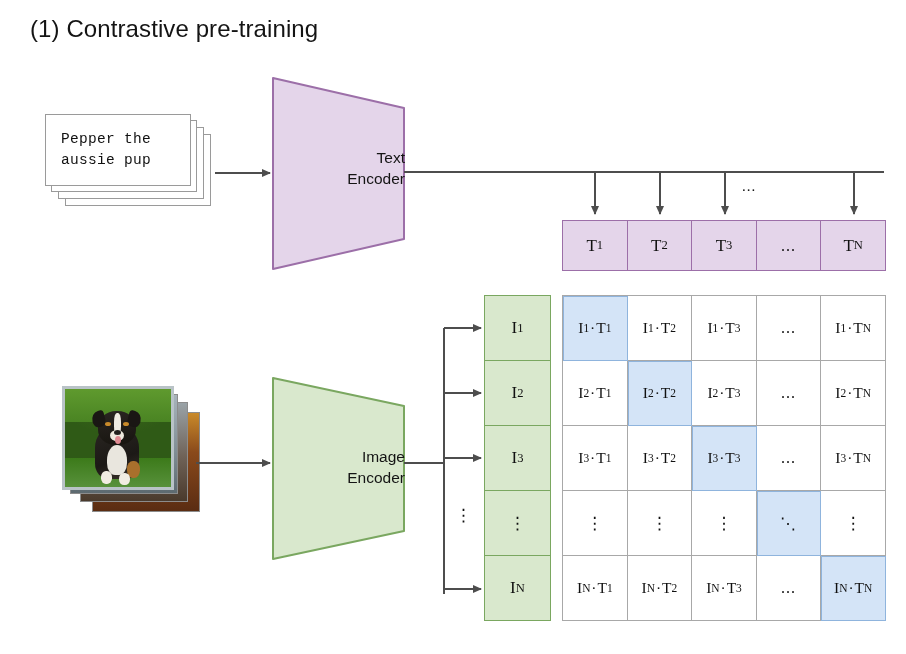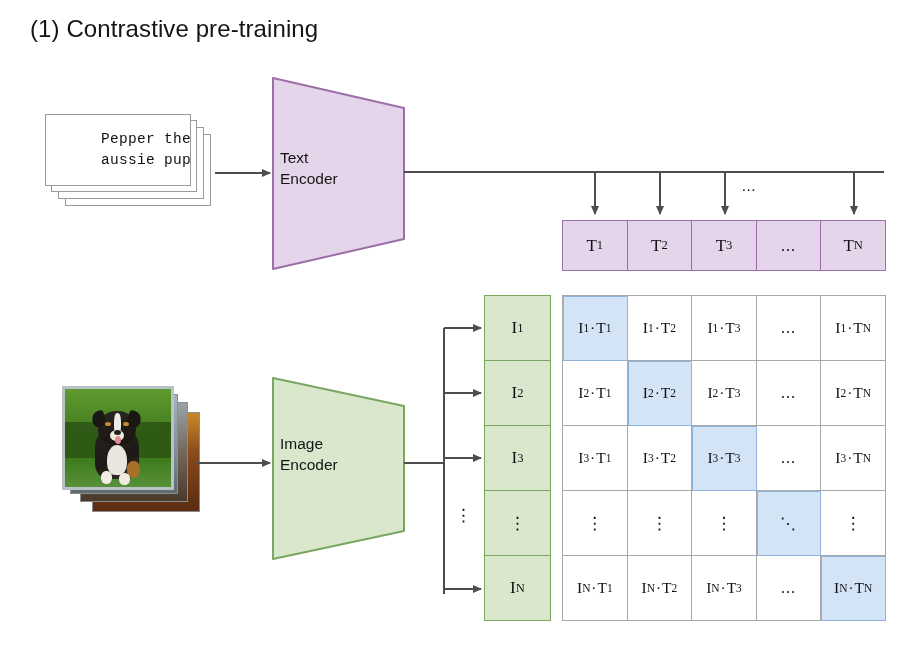--- a/index.html
+++ b/index.html
@@ -45,27 +45,27 @@
     background: #ffffff;
     border: 1px solid #9a9a9a;
     box-sizing: border-box;
   }
   .tcard.c3 { left: 20px; top: 20px; width: 146px; height: 72px; }
   .tcard.c2 { left: 13px; top: 13px; width: 146px; height: 72px; }
   .tcard.c1 { left: 6px;  top: 6px;  width: 146px; height: 72px; }
   .tcard.c0 { left: 0px;  top: 0px;  width: 146px; height: 72px; z-index: 4; }
   #text-caption {
     position: absolute;
-    left: 0;
+    left: 16px;
     top: 0;
     width: 146px;
     height: 72px;
     display: flex;
     flex-direction: column;
-    align-items: flex-end;
+    align-items: flex-start;
     justify-content: center;
     z-index: 5;
     font-family: "Liberation Mono", monospace;
     font-size: 14.5px;
     line-height: 21px;
     color: #111111;
     letter-spacing: 0.3px;
     pointer-events: none;
   }
 
@@ -142,31 +142,30 @@
      background:#a9702c; border-radius:45%; }
 
   
   .encoder {
     position: absolute;
   }
   .encoder svg { display:block; overflow: visible; }
   .encoder .elabel {
     position: absolute;
     left: 0; right: 0;
-    text-align: left;
+    text-align: right;
     font-size: 15.5px;
     line-height: 21px;
     color: #141414;
     pointer-events: none;
-    padding-left: 8px;
   }
   #text-encoder  { left: 272px; top: 77px;  width: 133px; height: 193px; }
   #image-encoder { left: 272px; top: 377px; width: 133px; height: 183px; }
   #text-encoder  .elabel { top: 70px; }
-  #image-encoder .elabel { top: 56px; }
+  #image-encoder .elabel { top: 69px; }
 
   
   #wires { position: absolute; left: 0; top: 0; width: 906px; height: 654px; }
   #wires svg { display:block; }
 
   
   #i-col {
     position: absolute;
     left: 484px;
     top: 295px;

